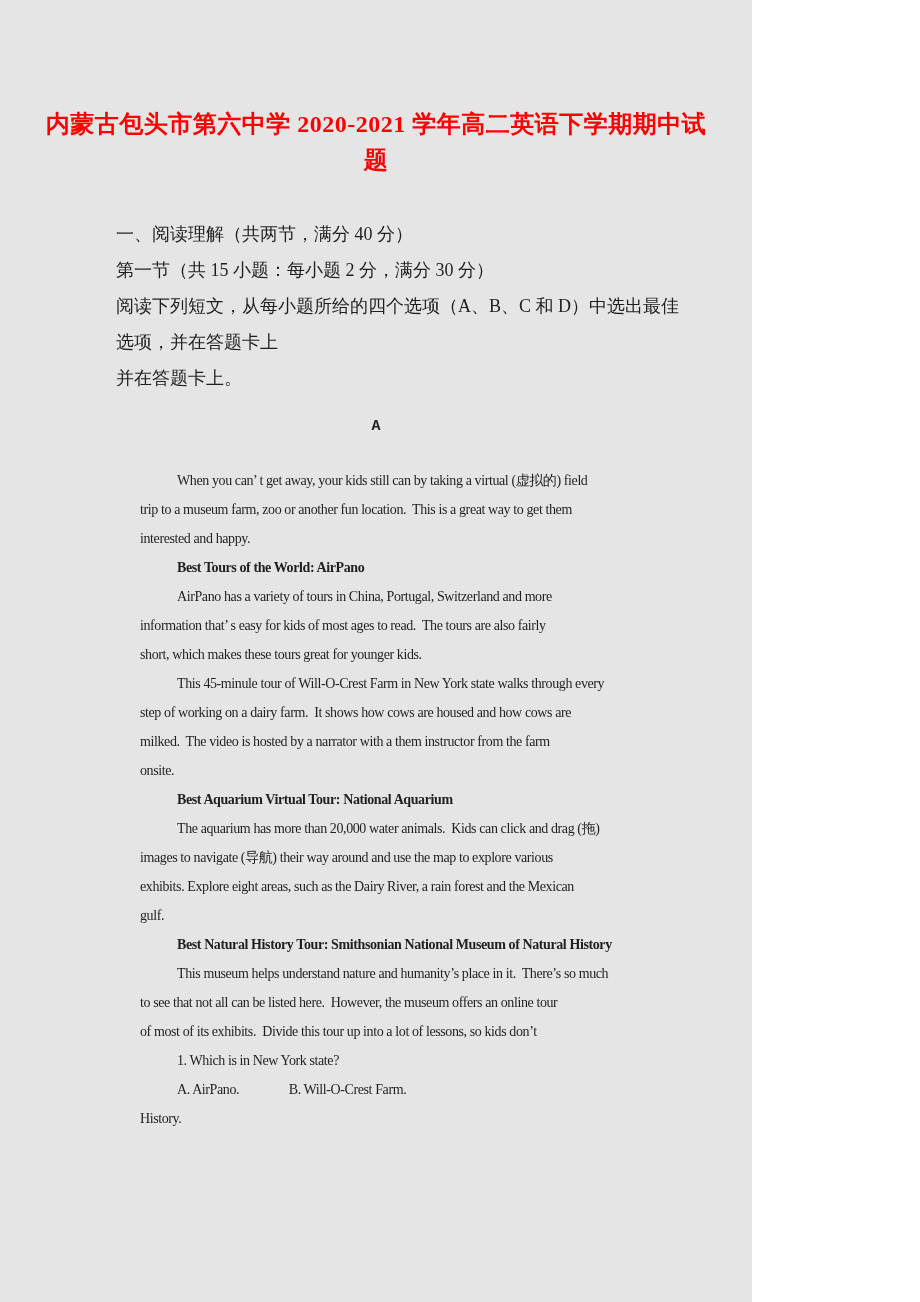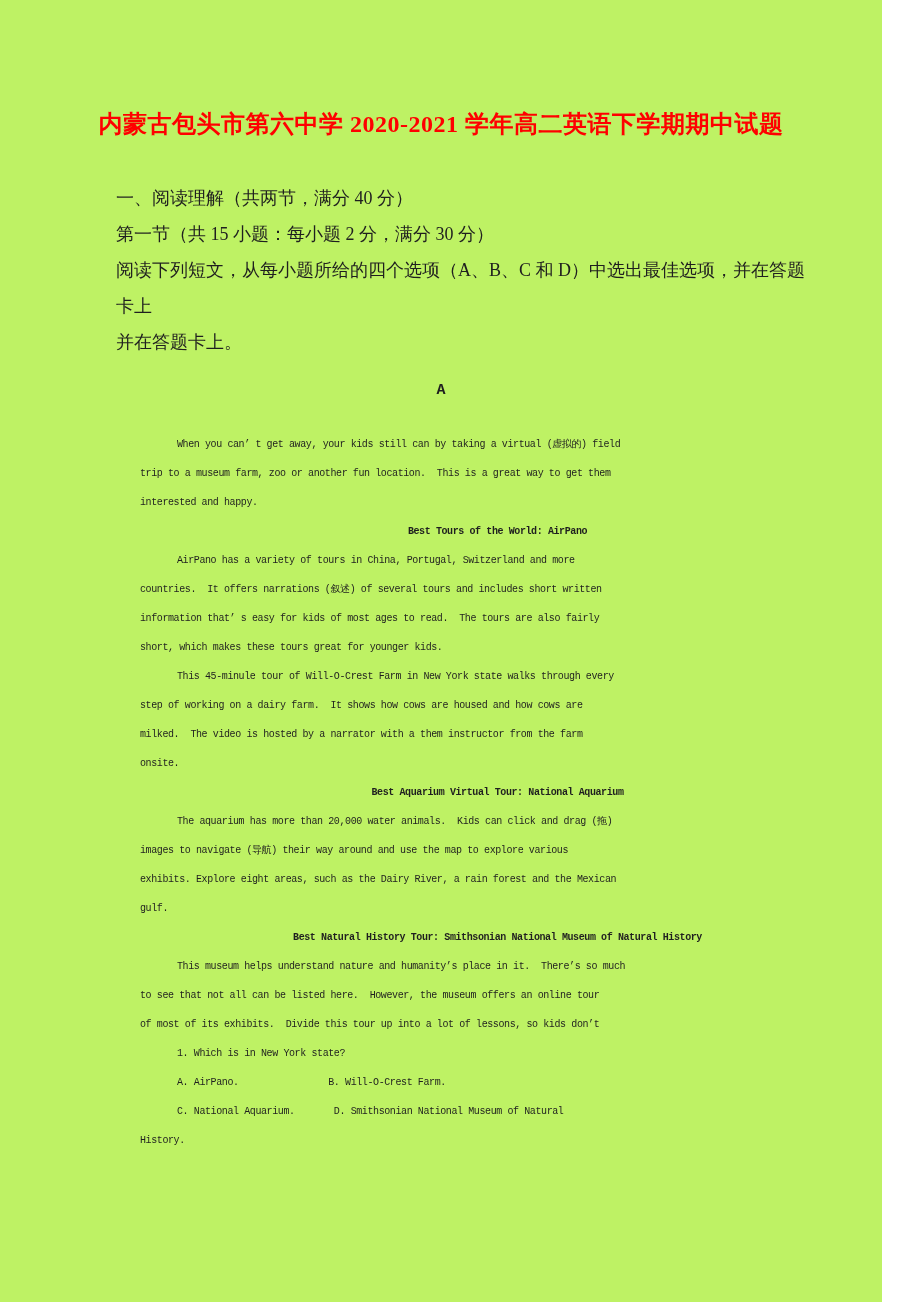--- a/index.html
+++ b/index.html
@@ -1,20 +1,20 @@
 <!DOCTYPE html>
 <html><head>
 <meta charset="utf-8">
 <style>
   html, body { margin: 0; padding: 0; background: #ffffff; }
   .page {
     position: relative;
-    width: 882px;
+    width: 752px;
     height: 1302px;
-    background: #bef264;
+    background: #e5e5e5;
     overflow: hidden;
     font-family: "Liberation Mono", "DejaVu Sans Mono", monospace;
     color: #1f1f1f;
   }
   .doc-title {
     margin: 106px 40px 0 40px;
     text-align: center;
     font-family: "Liberation Serif", "DejaVu Serif", serif;
     font-weight: bold;
     font-size: 24px;
@@ -35,27 +35,28 @@
     margin-top: 16px;
     text-align: center;
     font-weight: bold;
     font-size: 15px;
     line-height: 29px;
   }
   .passage {
     margin: 25px 64px 0 140px;
   }
   .en-line {
-    font-size: 10px;
+    font-size: 14px;
     line-height: 29px;
     letter-spacing: -0.4px;
     white-space: pre-wrap;
+    font-family: Liberation Serif, serif;
   }
   .indent { text-indent: 37px; }
-  .bold { font-weight: bold; text-align: center; }
+  .bold { font-weight: bold; }
 </style>
 </head>
 <body style="background: rgb(255, 255, 255);">
 
 <div class="page">
   <div class="doc-title" style="color: rgb(255, 0, 0);">内蒙古包头市第六中学 2020-2021 学年高二英语下学期期中试题</div>
 
   <div class="intro">
       <div class="cn-line">一、阅读理解（共两节，满分 40 分）</div>
       <div class="cn-line">第一节（共 15 小题：每小题 2 分，满分 30 分）</div>
@@ -64,34 +65,32 @@
     </div>
 
   <div class="section-label">A</div>
 
   <div class="passage">
       <div class="en-line indent">When you can’ t get away, your kids still can by taking a virtual (虚拟的) field</div>
       <div class="en-line">trip to a museum farm, zoo or another fun location.  This is a great way to get them</div>
       <div class="en-line">interested and happy.</div>
       <div class="en-line indent bold">Best Tours of the World: AirPano</div>
       <div class="en-line indent">AirPano has a variety of tours in China, Portugal, Switzerland and more</div>
-      <div class="en-line">countries.  It offers narrations (叙述) of several tours and includes short written</div>
       <div class="en-line">information that’ s easy for kids of most ages to read.  The tours are also fairly</div>
       <div class="en-line">short, which makes these tours great for younger kids.</div>
       <div class="en-line indent">This 45-minule tour of Will-O-Crest Farm in New York state walks through every</div>
       <div class="en-line">step of working on a dairy farm.  It shows how cows are housed and how cows are</div>
       <div class="en-line">milked.  The video is hosted by a narrator with a them instructor from the farm</div>
       <div class="en-line">onsite.</div>
       <div class="en-line indent bold">Best Aquarium Virtual Tour: National Aquarium</div>
       <div class="en-line indent">The aquarium has more than 20,000 water animals.  Kids can click and drag (拖)</div>
       <div class="en-line">images to navigate (导航) their way around and use the map to explore various</div>
       <div class="en-line">exhibits. Explore eight areas, such as the Dairy River, a rain forest and the Mexican</div>
       <div class="en-line">gulf.</div>
       <div class="en-line indent bold">Best Natural History Tour: Smithsonian National Museum of Natural History</div>
       <div class="en-line indent">This museum helps understand nature and humanity’s place in it.  There’s so much</div>
       <div class="en-line">to see that not all can be listed here.  However, the museum offers an online tour</div>
       <div class="en-line">of most of its exhibits.  Divide this tour up into a lot of lessons, so kids don’t</div>
       <div class="en-line indent">1. Which is in New York state?</div>
       <div class="en-line indent">A. AirPano.                B. Will-O-Crest Farm.</div>
-      <div class="en-line indent">C. National Aquarium.       D. Smithsonian National Museum of Natural</div>
       <div class="en-line">History.</div>
     </div>
 </div>
 
 </body></html>

